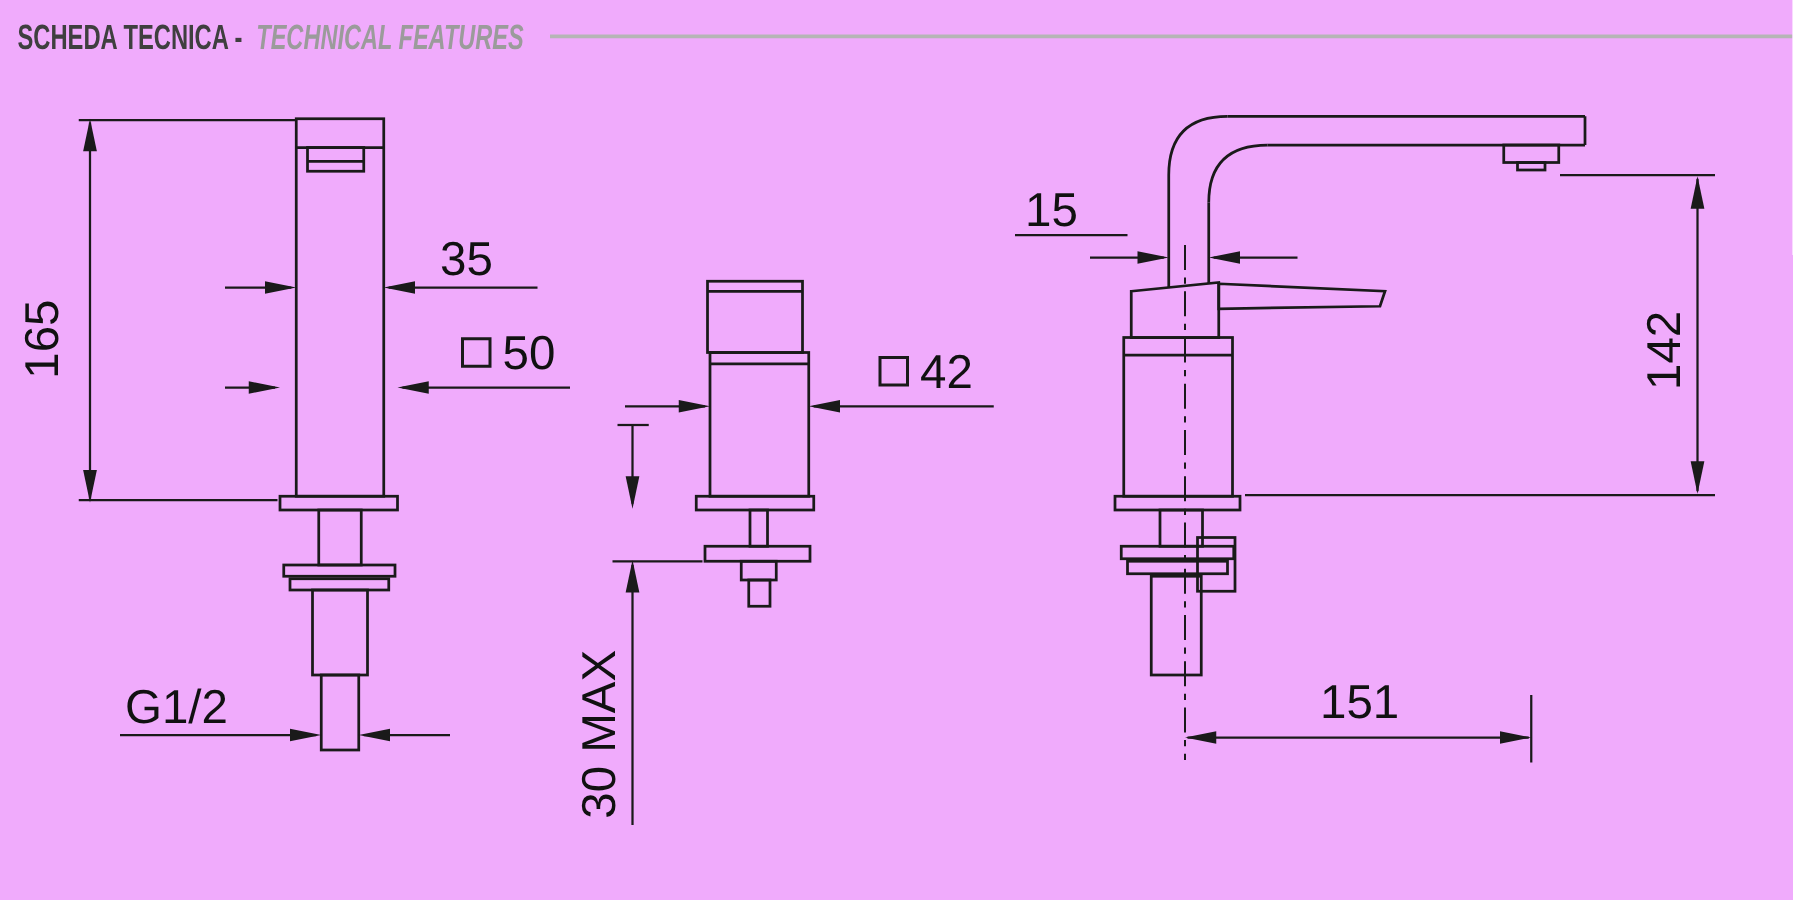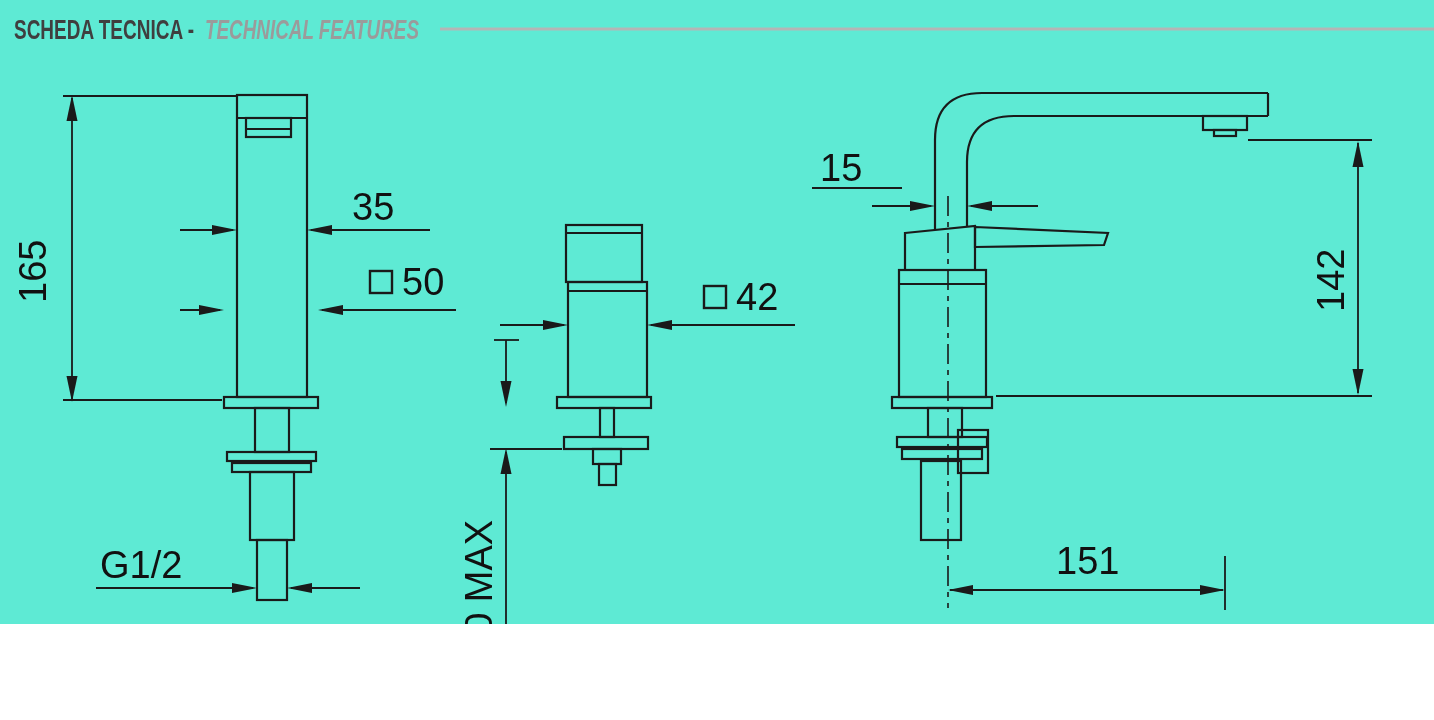--- a/index.html
+++ b/index.html
@@ -1,16 +1,16 @@
 <!DOCTYPE html>
 <html><head>
 <meta charset="utf-8">
 <style>
   html,body{margin:0;padding:0;background:#ffffff;}
-  #sheet{width:1434px;height:624px;background:#5eead4;position:relative;overflow:hidden;}
+  #sheet{width:1434px;height:720px;background:#f0abfc;position:relative;overflow:hidden;}
   svg{display:block;}
   .title-main{font-family:"Liberation Sans",sans-serif;font-weight:bold;font-size:28px;fill:#3f3f3f;}
   .title-sub{font-family:"Liberation Sans",sans-serif;font-weight:bold;font-style:italic;font-size:28px;fill:#9b9b9b;}
   .rule{stroke:#b5b5b5;stroke-width:3;}
   .o line,.o rect,.o path,.o polygon{stroke:#1a1a1a;stroke-width:2.2;fill:none;}
   .dim{stroke:#1a1a1a;stroke-width:1.8;fill:none;}
   .sq{stroke:#1a1a1a;stroke-width:2.4;fill:none;}
   .arrow{fill:#1a1a1a;stroke:none;}
   .cl{stroke:#1a1a1a;stroke-width:1.6;fill:none;stroke-dasharray:20 6 5 6;}
   .dimtext{font-family:"Liberation Sans",sans-serif;font-size:38px;fill:#111111;}

